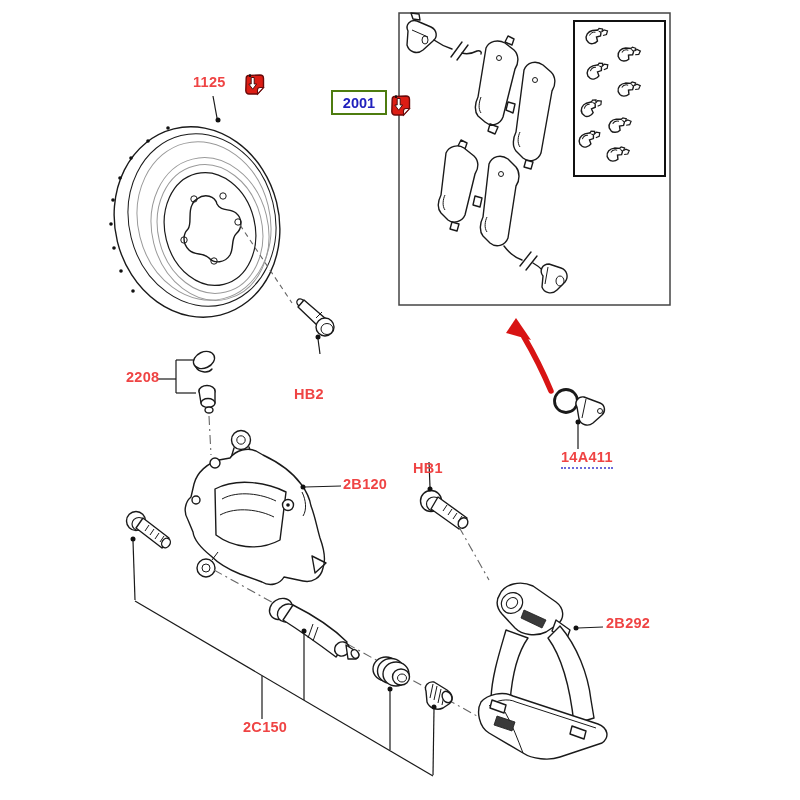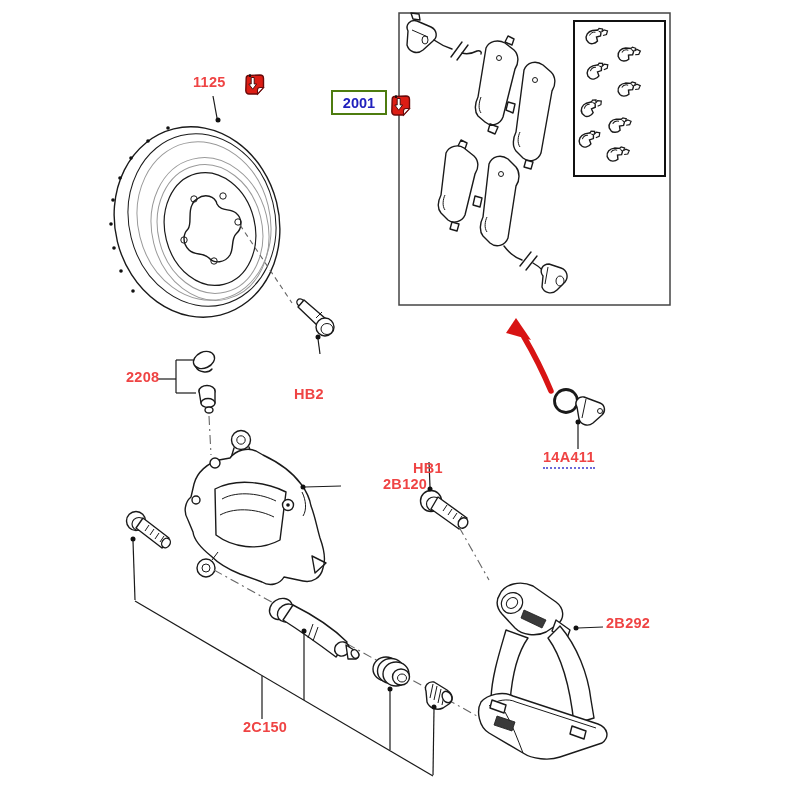--- a/index.html
+++ b/index.html
@@ -7,23 +7,23 @@
          font-family:"Liberation Sans",sans-serif;}
   #art{position:absolute;left:0;top:0;}
   .lbl{position:absolute;font:bold 14.5px "Liberation Sans",sans-serif;color:#ef4444;
        letter-spacing:.3px;white-space:nowrap;cursor:pointer;line-height:1.1;}
   .hl-box{position:absolute;left:331px;top:90px;width:52px;height:21px;border:2px solid #4d7c0f;
           background:#fff;display:flex;align-items:center;justify-content:center;cursor:pointer;}
   .hl-box span{font:bold 14.5px "Liberation Sans",sans-serif;color:#2121bd;}
   #lbl-disc{left:193px;top:75px;}
   #lbl-2208{left:126px;top:370px;}
   #lbl-hb2{left:294px;top:355px;margin-top:32px;}
-  #lbl-2b120{left:343px;top:477px;margin-left:40px;}
+  #lbl-2b120{left:343px;top:477px;}
   #lbl-hb1{left:413px;top:461px;}
-  #lbl-14a411{left:543px;top:450px;border-bottom:2px dotted #6a6ada;padding-bottom:1px;}
+  #lbl-14a411{left:561px;top:450px;border-bottom:2px dotted #6a6ada;padding-bottom:1px;}
   #lbl-2b292{left:606px;top:616px;text-align:center;}
   #lbl-2c150{left:243px;top:720px;text-align:right;}
   
   .s {stroke:#1a1a1a;stroke-width:1.4;fill:none;stroke-linecap:round;stroke-linejoin:round;}
   .sf{stroke:#1a1a1a;stroke-width:1.4;fill:#ffffff;stroke-linecap:round;stroke-linejoin:round;}
   .sfh{stroke:#1a1a1a;stroke-width:1.2;fill:#ffffff;}
   .thin{stroke:#1a1a1a;stroke-width:1;fill:none;}
   .gray{stroke:#9a9a9a;stroke-width:1;fill:none;}
   .dash{stroke:#666;stroke-width:1.1;fill:none;stroke-dasharray:5 4;}
   .dashdot{stroke:#666;stroke-width:1.1;fill:none;stroke-dasharray:9 4 2 4;}

